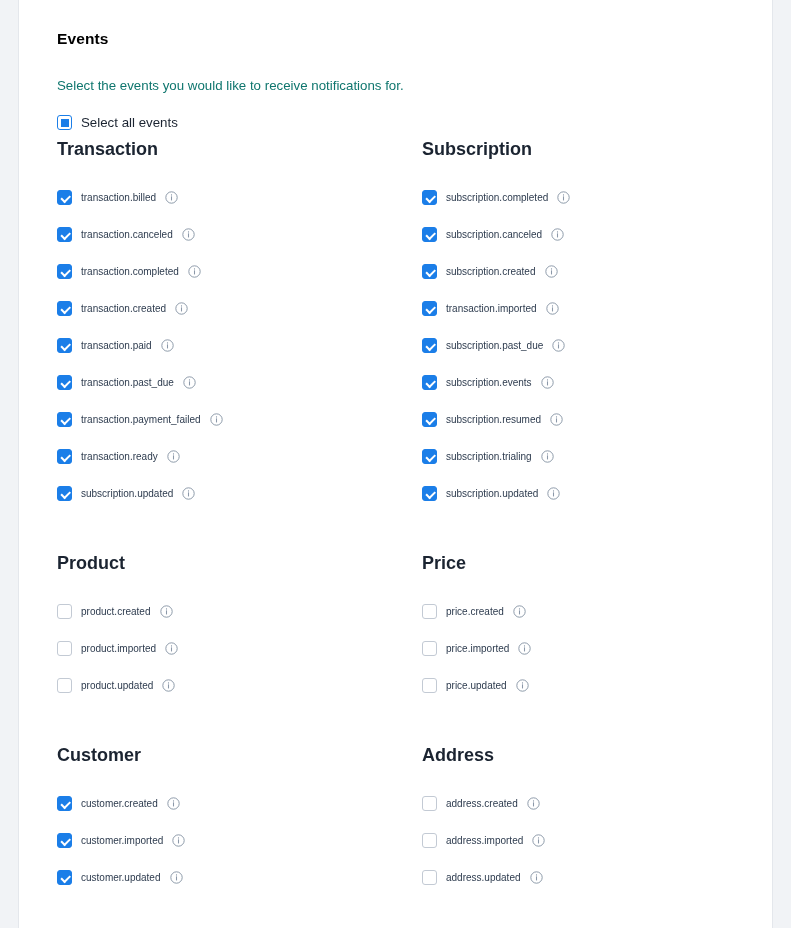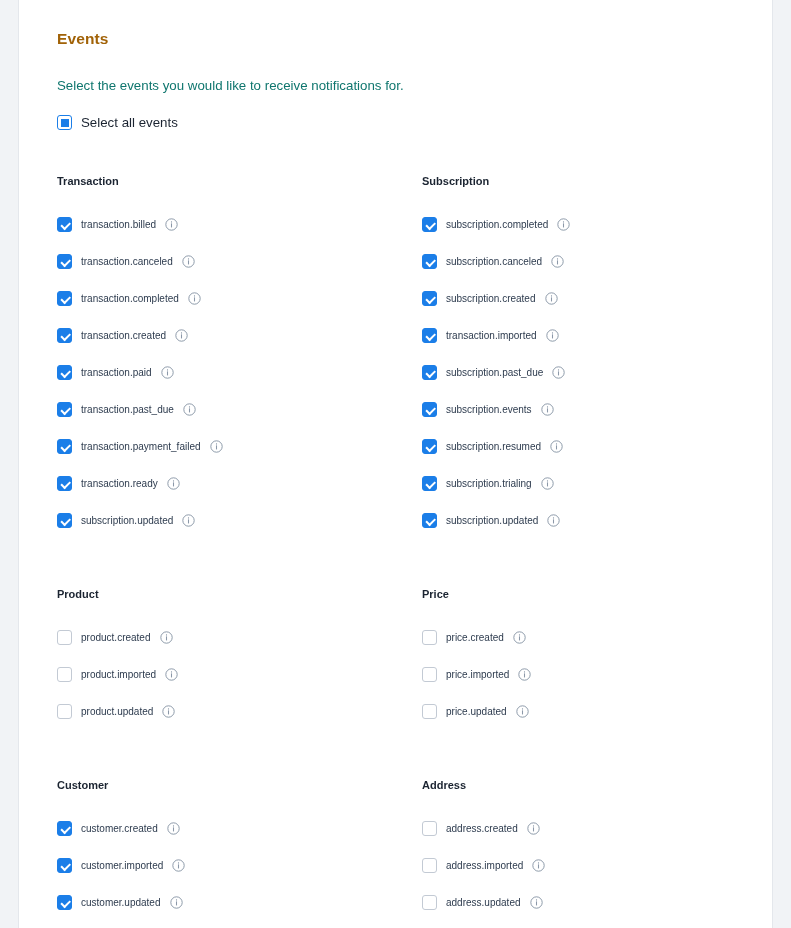--- a/index.html
+++ b/index.html
@@ -24,21 +24,21 @@
     border: 1px solid #e4e7ec;
     border-top: none;
     border-radius: 0 0 6px 6px;
   }
   #inner {
     padding: 30px 38px 30px 38px;
   }
   .section-title {
     font-size: 15.5px;
     font-weight: bold;
-    color: #a16207;
+    color: #000000;
     letter-spacing: 0.1px;
     margin: 0 0 30px 0;
   }
   .intro {
     font-size: 13.3px;
     color: #0f766e;
     margin: 0 0 22px 0;
   }
   
   .cb {
@@ -77,36 +77,35 @@
     left: 2.5px;
     top: 2.5px;
     width: 8px;
     height: 8px;
     background: #1b7ee8;
   }
   .select-all-row {
     display: flex;
     align-items: center;
     gap: 9px;
-    margin-bottom: 28px;
   }
   .select-all-row .lbl {
     font-size: 13.3px;
     color: #1b2431;
   }
   .grid {
     display: grid;
     grid-template-columns: 365px 1fr;
     column-gap: 0;
   }
   .group-head {
-    font-size: 11px;
+    font-size: 18px;
     font-weight: bold;
     color: #1b2431;
-    margin: 17px 0 19px 0;
+    margin: 9px 0 19px 0;
   }
   .group-block {
     margin-bottom: 32px;
   }
   .ev-row {
     display: flex;
     align-items: center;
     gap: 9px;
     height: 37px;
   }

